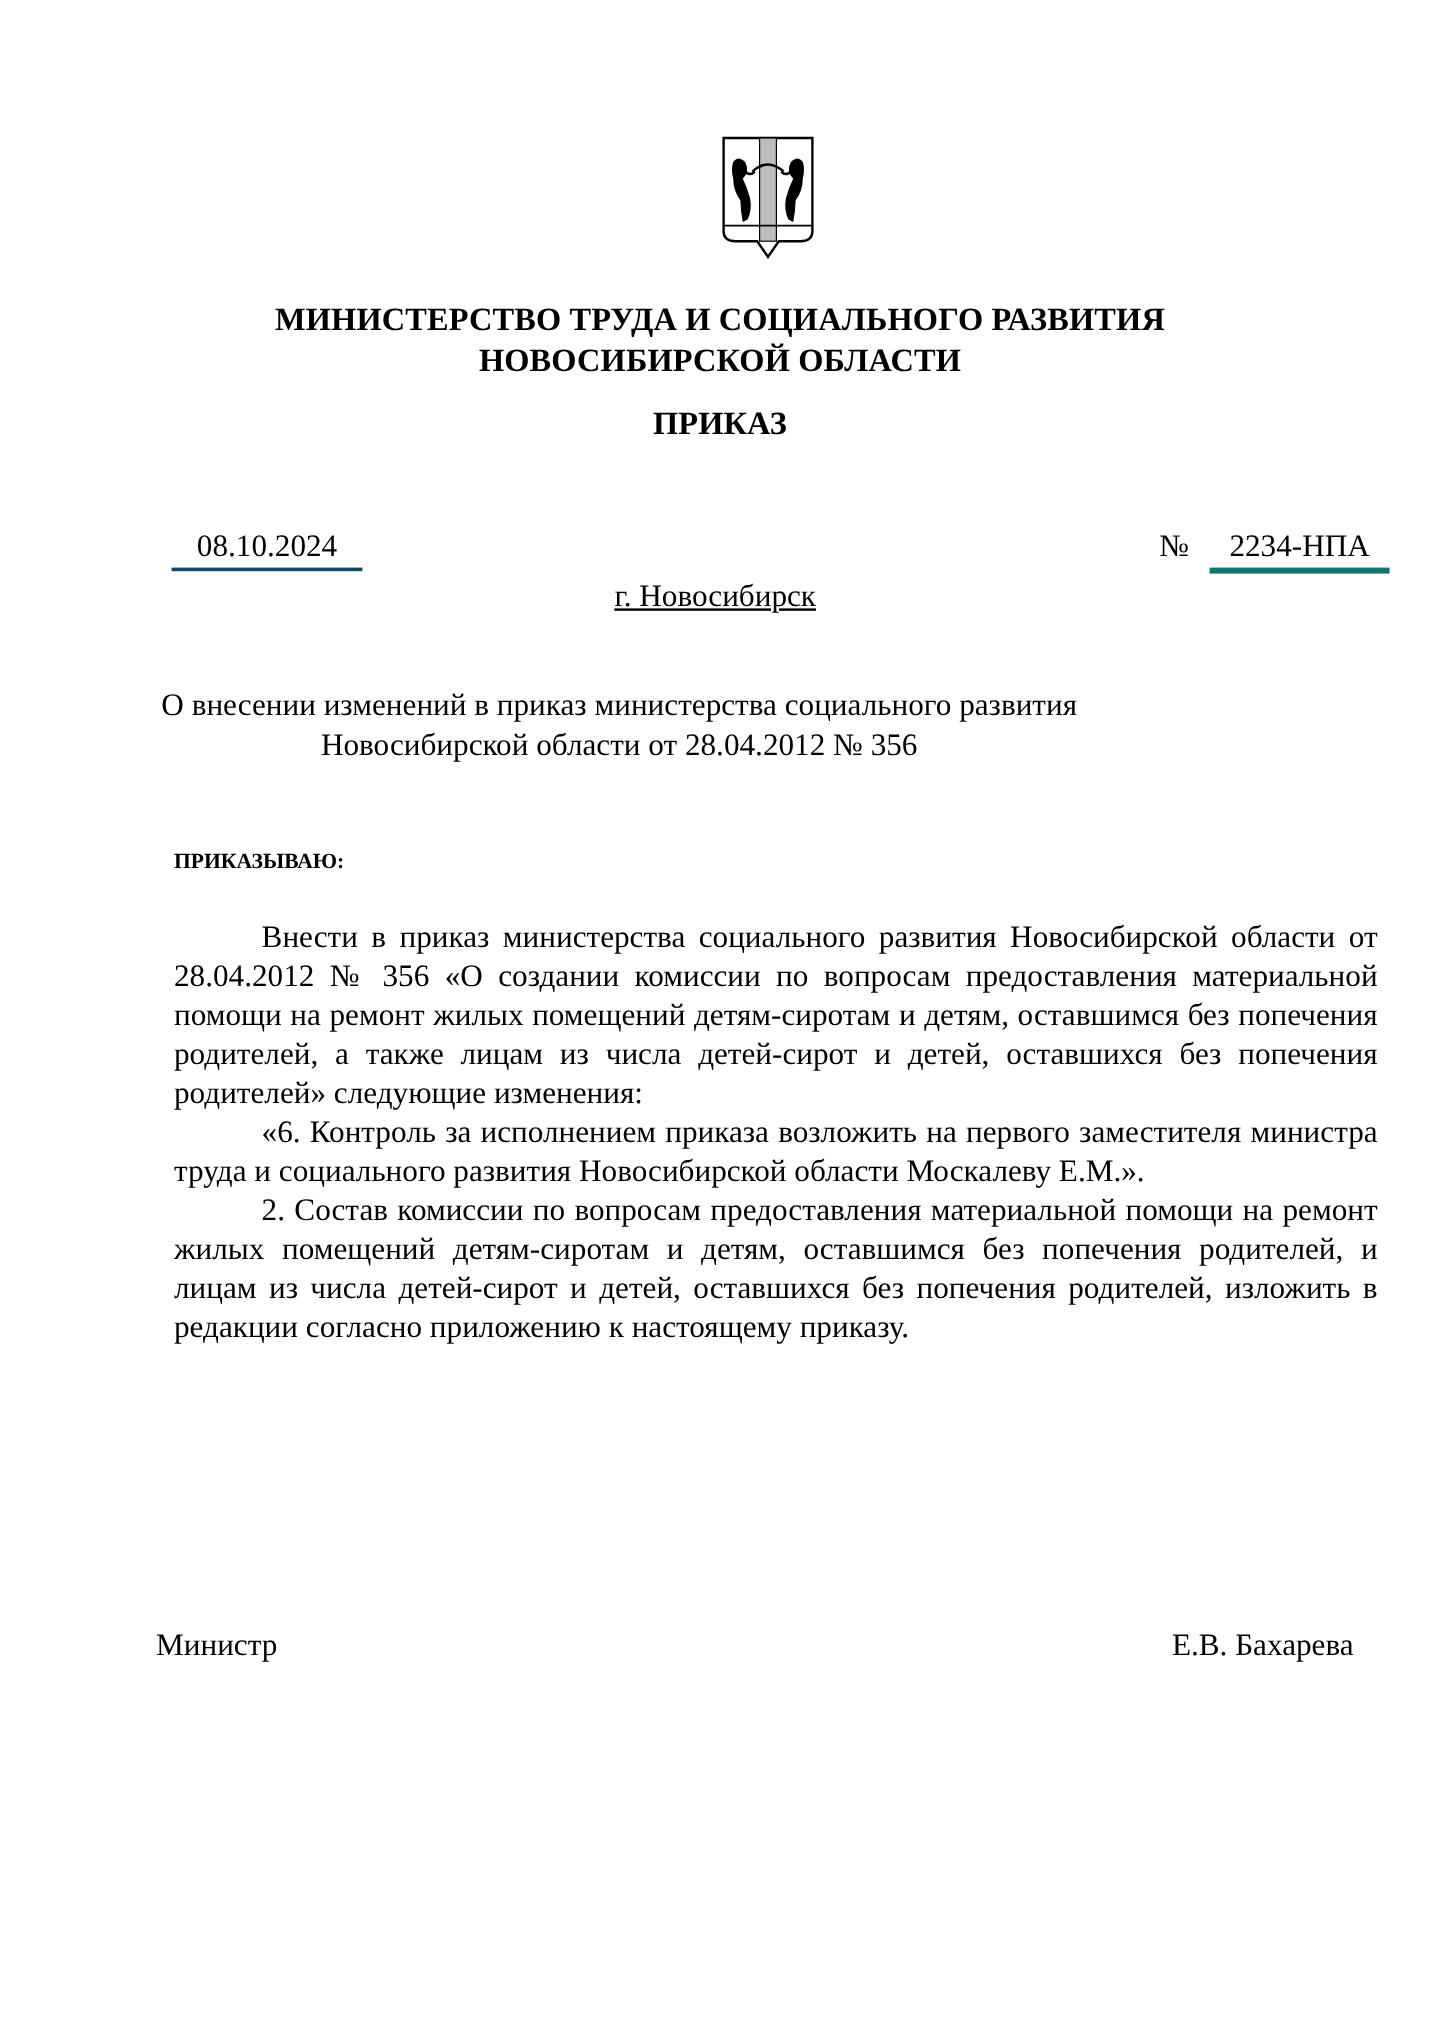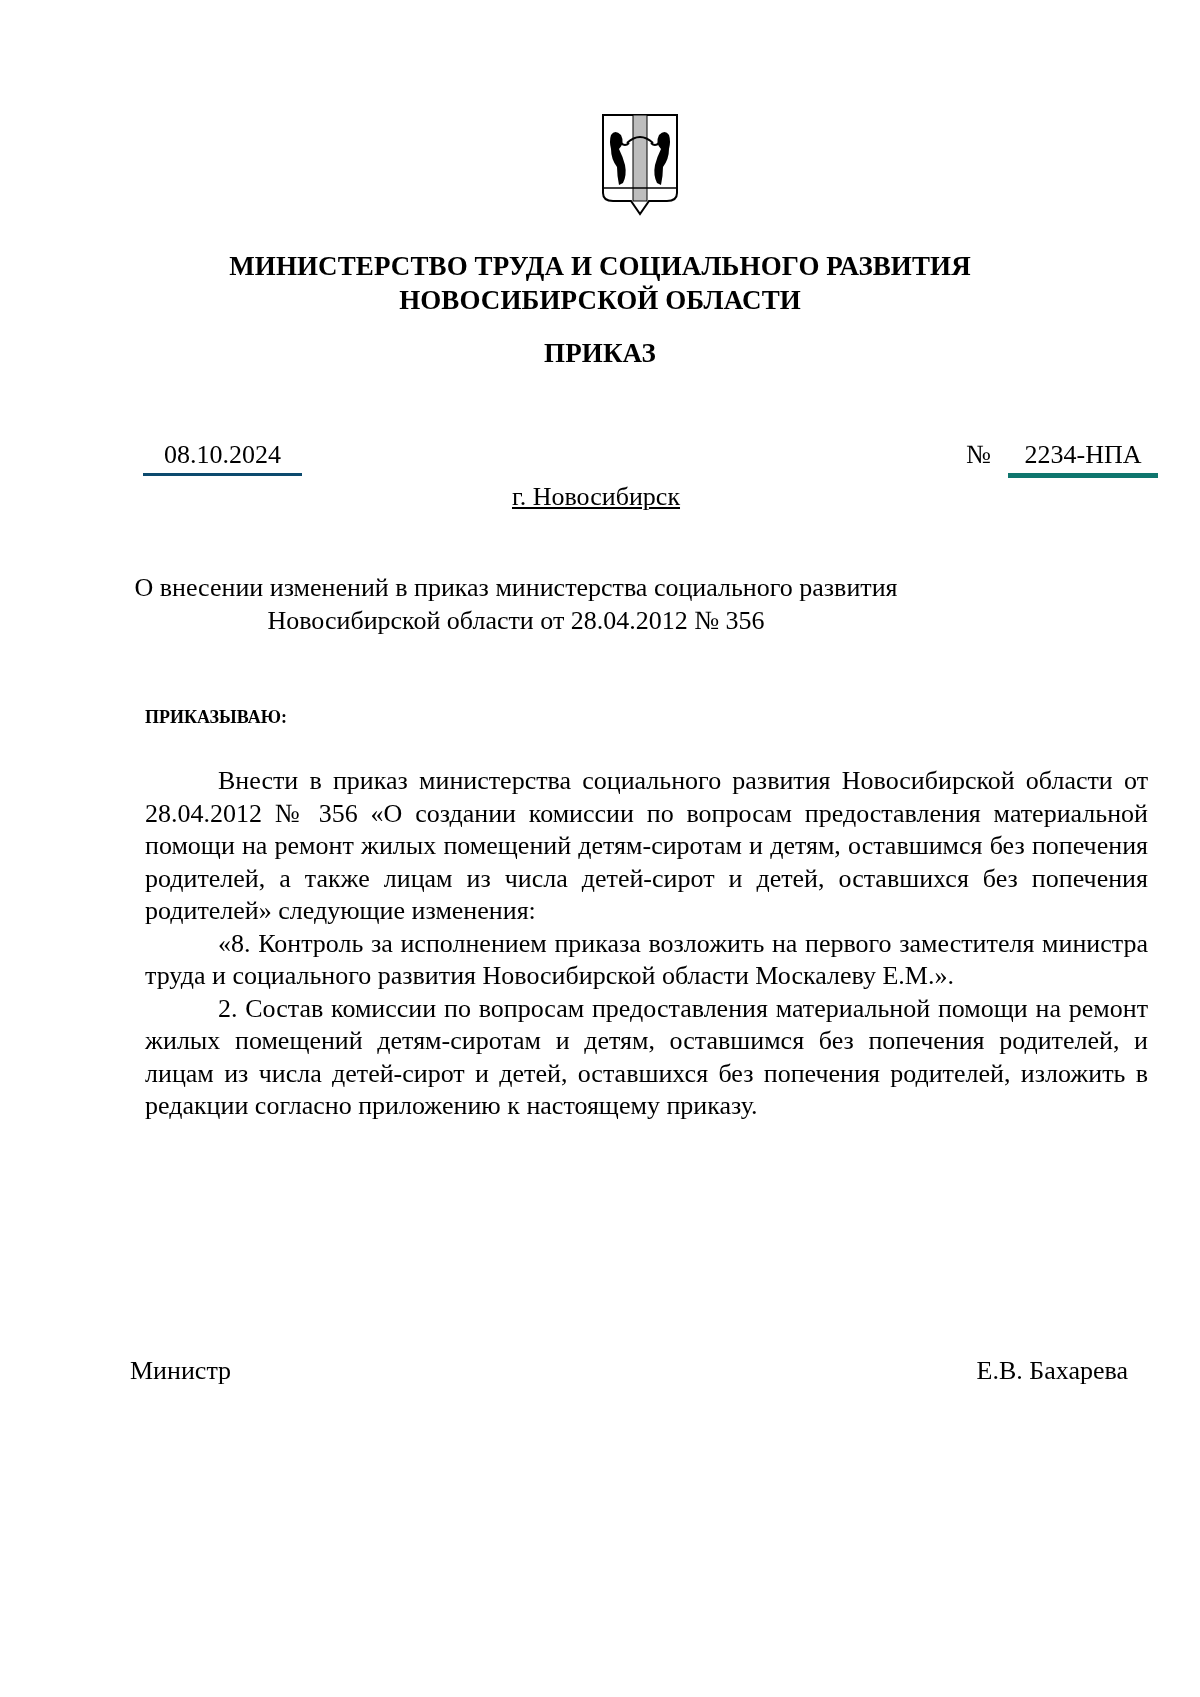--- a/index.html
+++ b/index.html
@@ -50,18 +50,18 @@
 
 <div class="abs title">
   <div>О внесении изменений в приказ министерства социального развития</div>
   <div>Новосибирской области от 28.04.2012 № 356</div>
 </div>
 
 <div class="abs order-word">ПРИКАЗЫВАЮ:</div>
 
 <div class="abs body">
   <p>Внести в приказ министерства социального развития Новосибирской области от 28.04.2012 № 356 «О создании комиссии по вопросам предоставления материальной помощи на ремонт жилых помещений детям-сиротам и детям, оставшимся без попечения родителей, а также лицам из числа детей-сирот и детей, оставшихся без попечения родителей» следующие изменения:</p>
-  <p>«8. Контроль за исполнением приказа возложить на первого заместителя министра труда и социального развития Новосибирской области Москалеву Е.М.».</p>
+  <p>«6. Контроль за исполнением приказа возложить на первого заместителя министра труда и социального развития Новосибирской области Москалеву Е.М.».</p>
   <p>2. Состав комиссии по вопросам предоставления материальной помощи на ремонт жилых помещений детям-сиротам и детям, оставшимся без попечения родителей, и лицам из числа детей-сирот и детей, оставшихся без попечения родителей, изложить в редакции согласно приложению к настоящему приказу.</p>
 </div>
 
 <div class="abs sign-role">Министр</div>
 <div class="abs sign-name">Е.В. Бахарева</div>
 
 </body></html>

